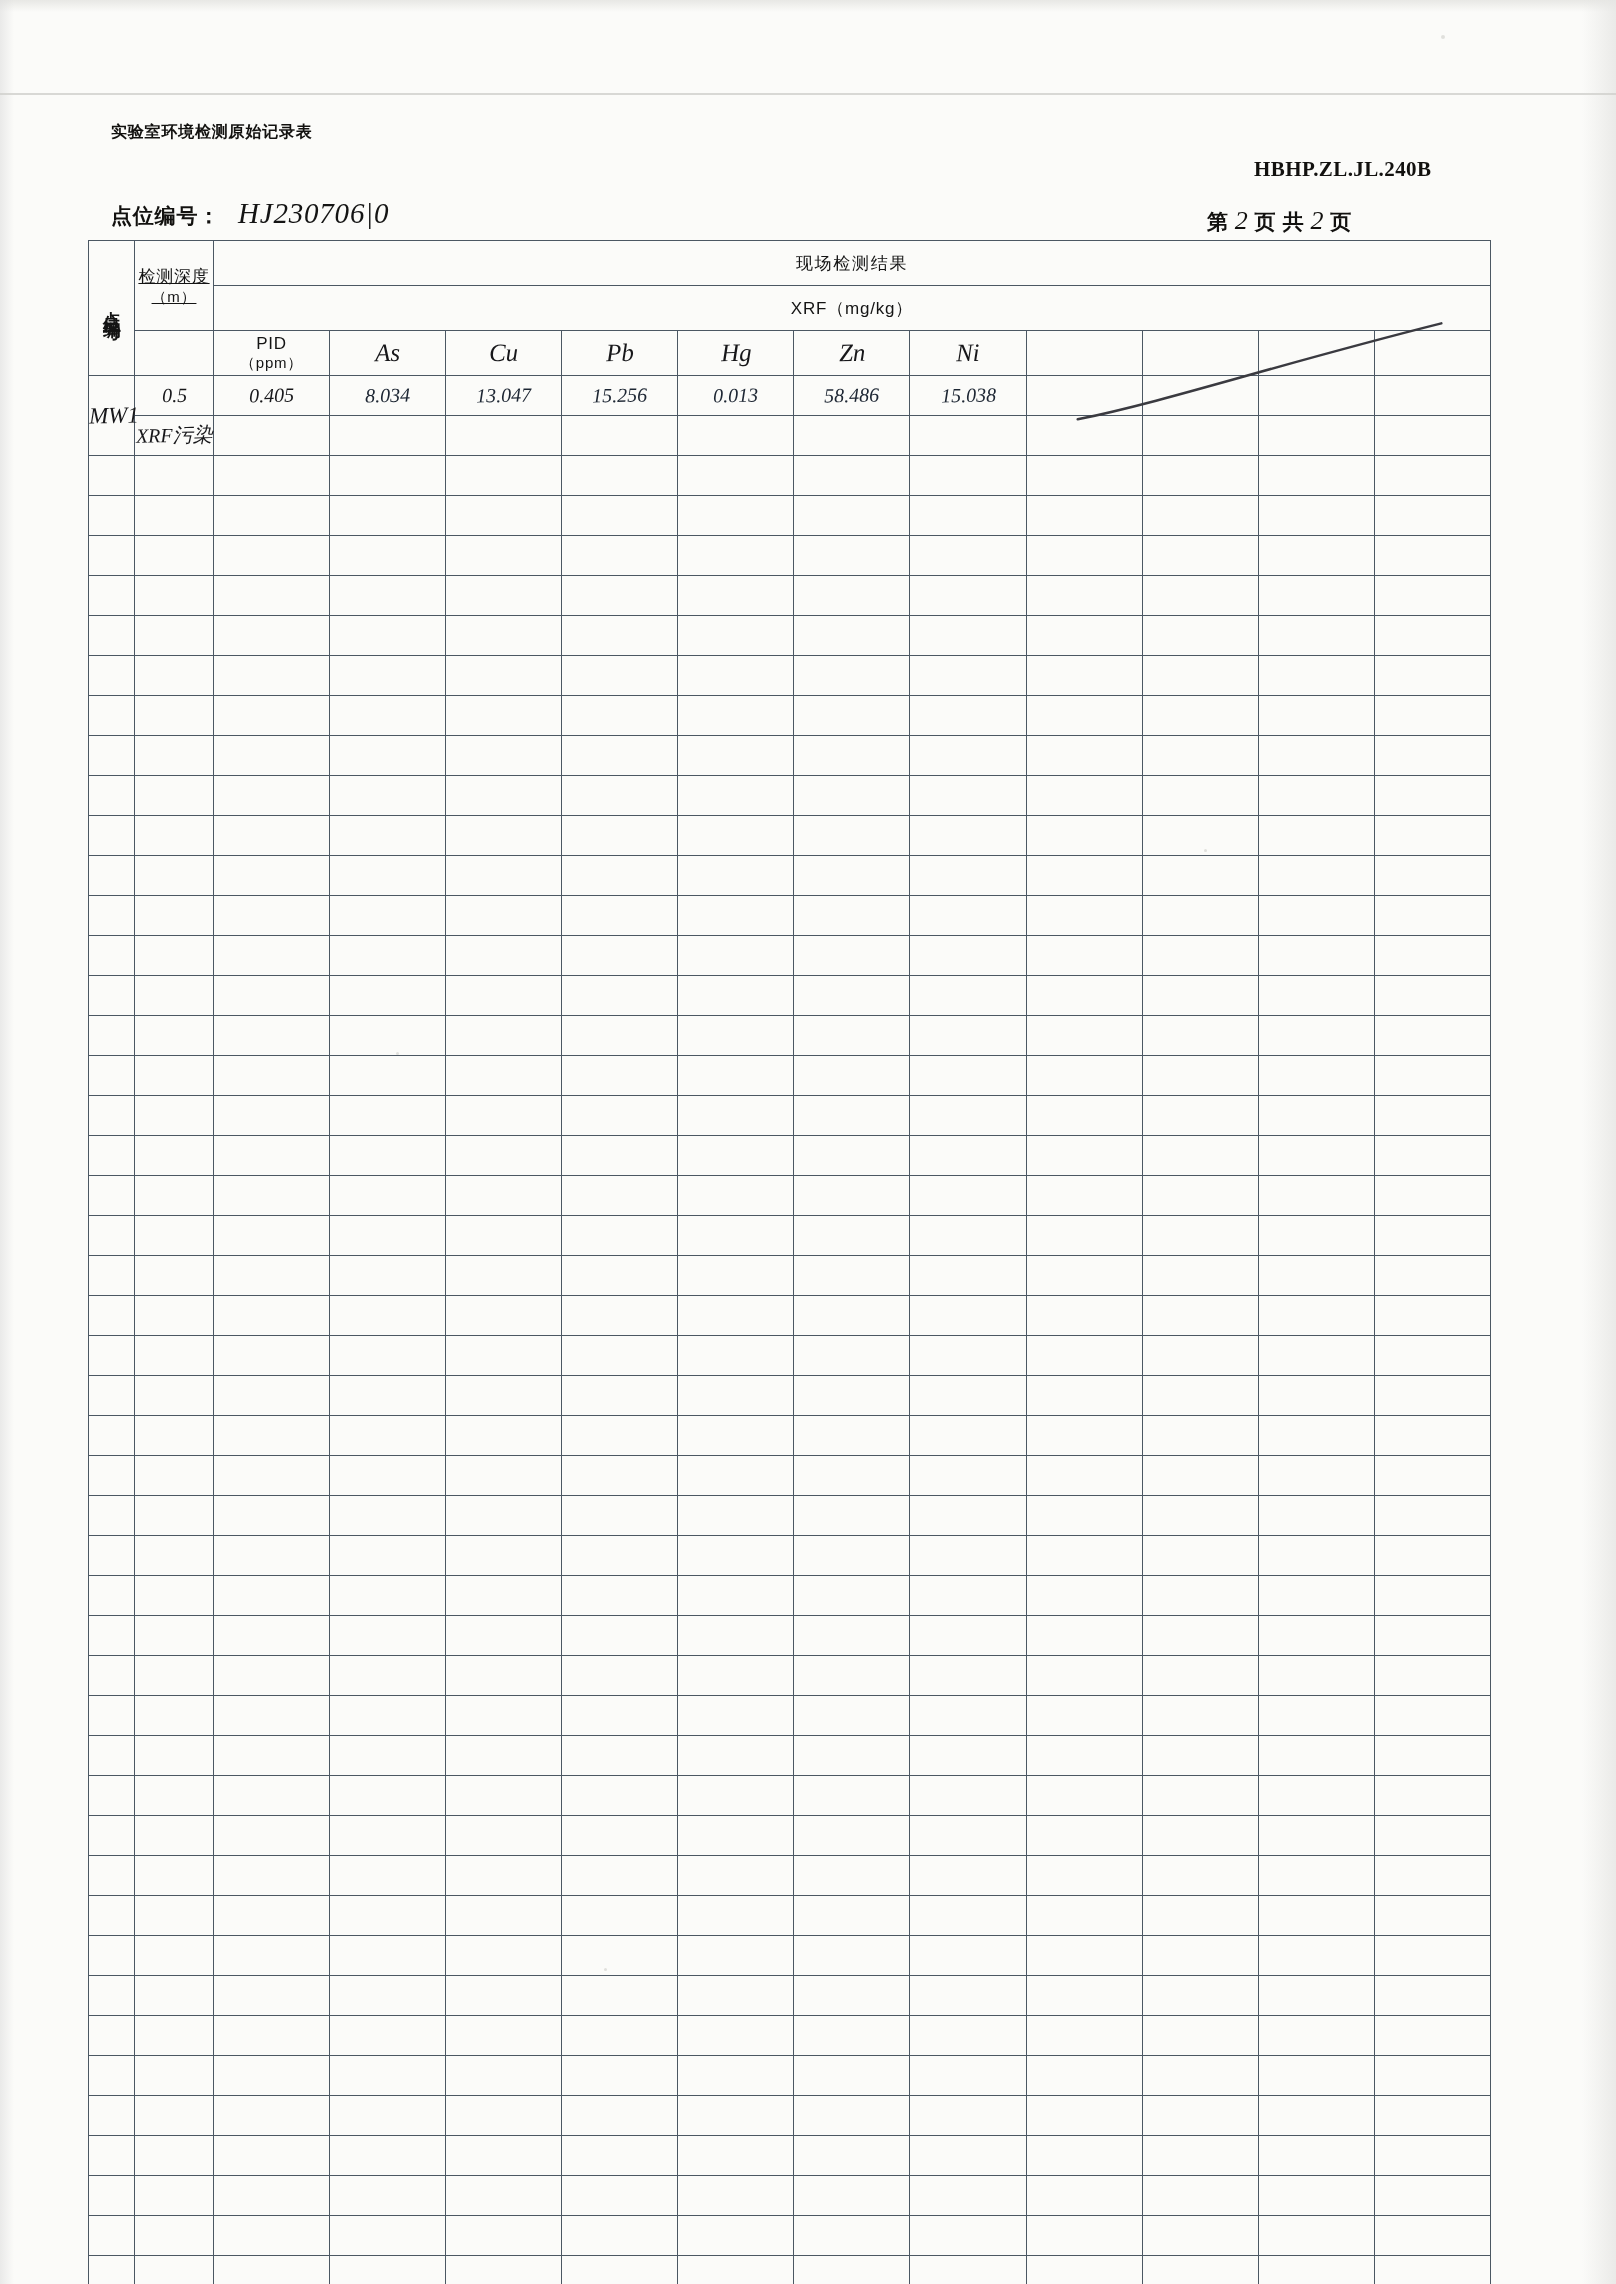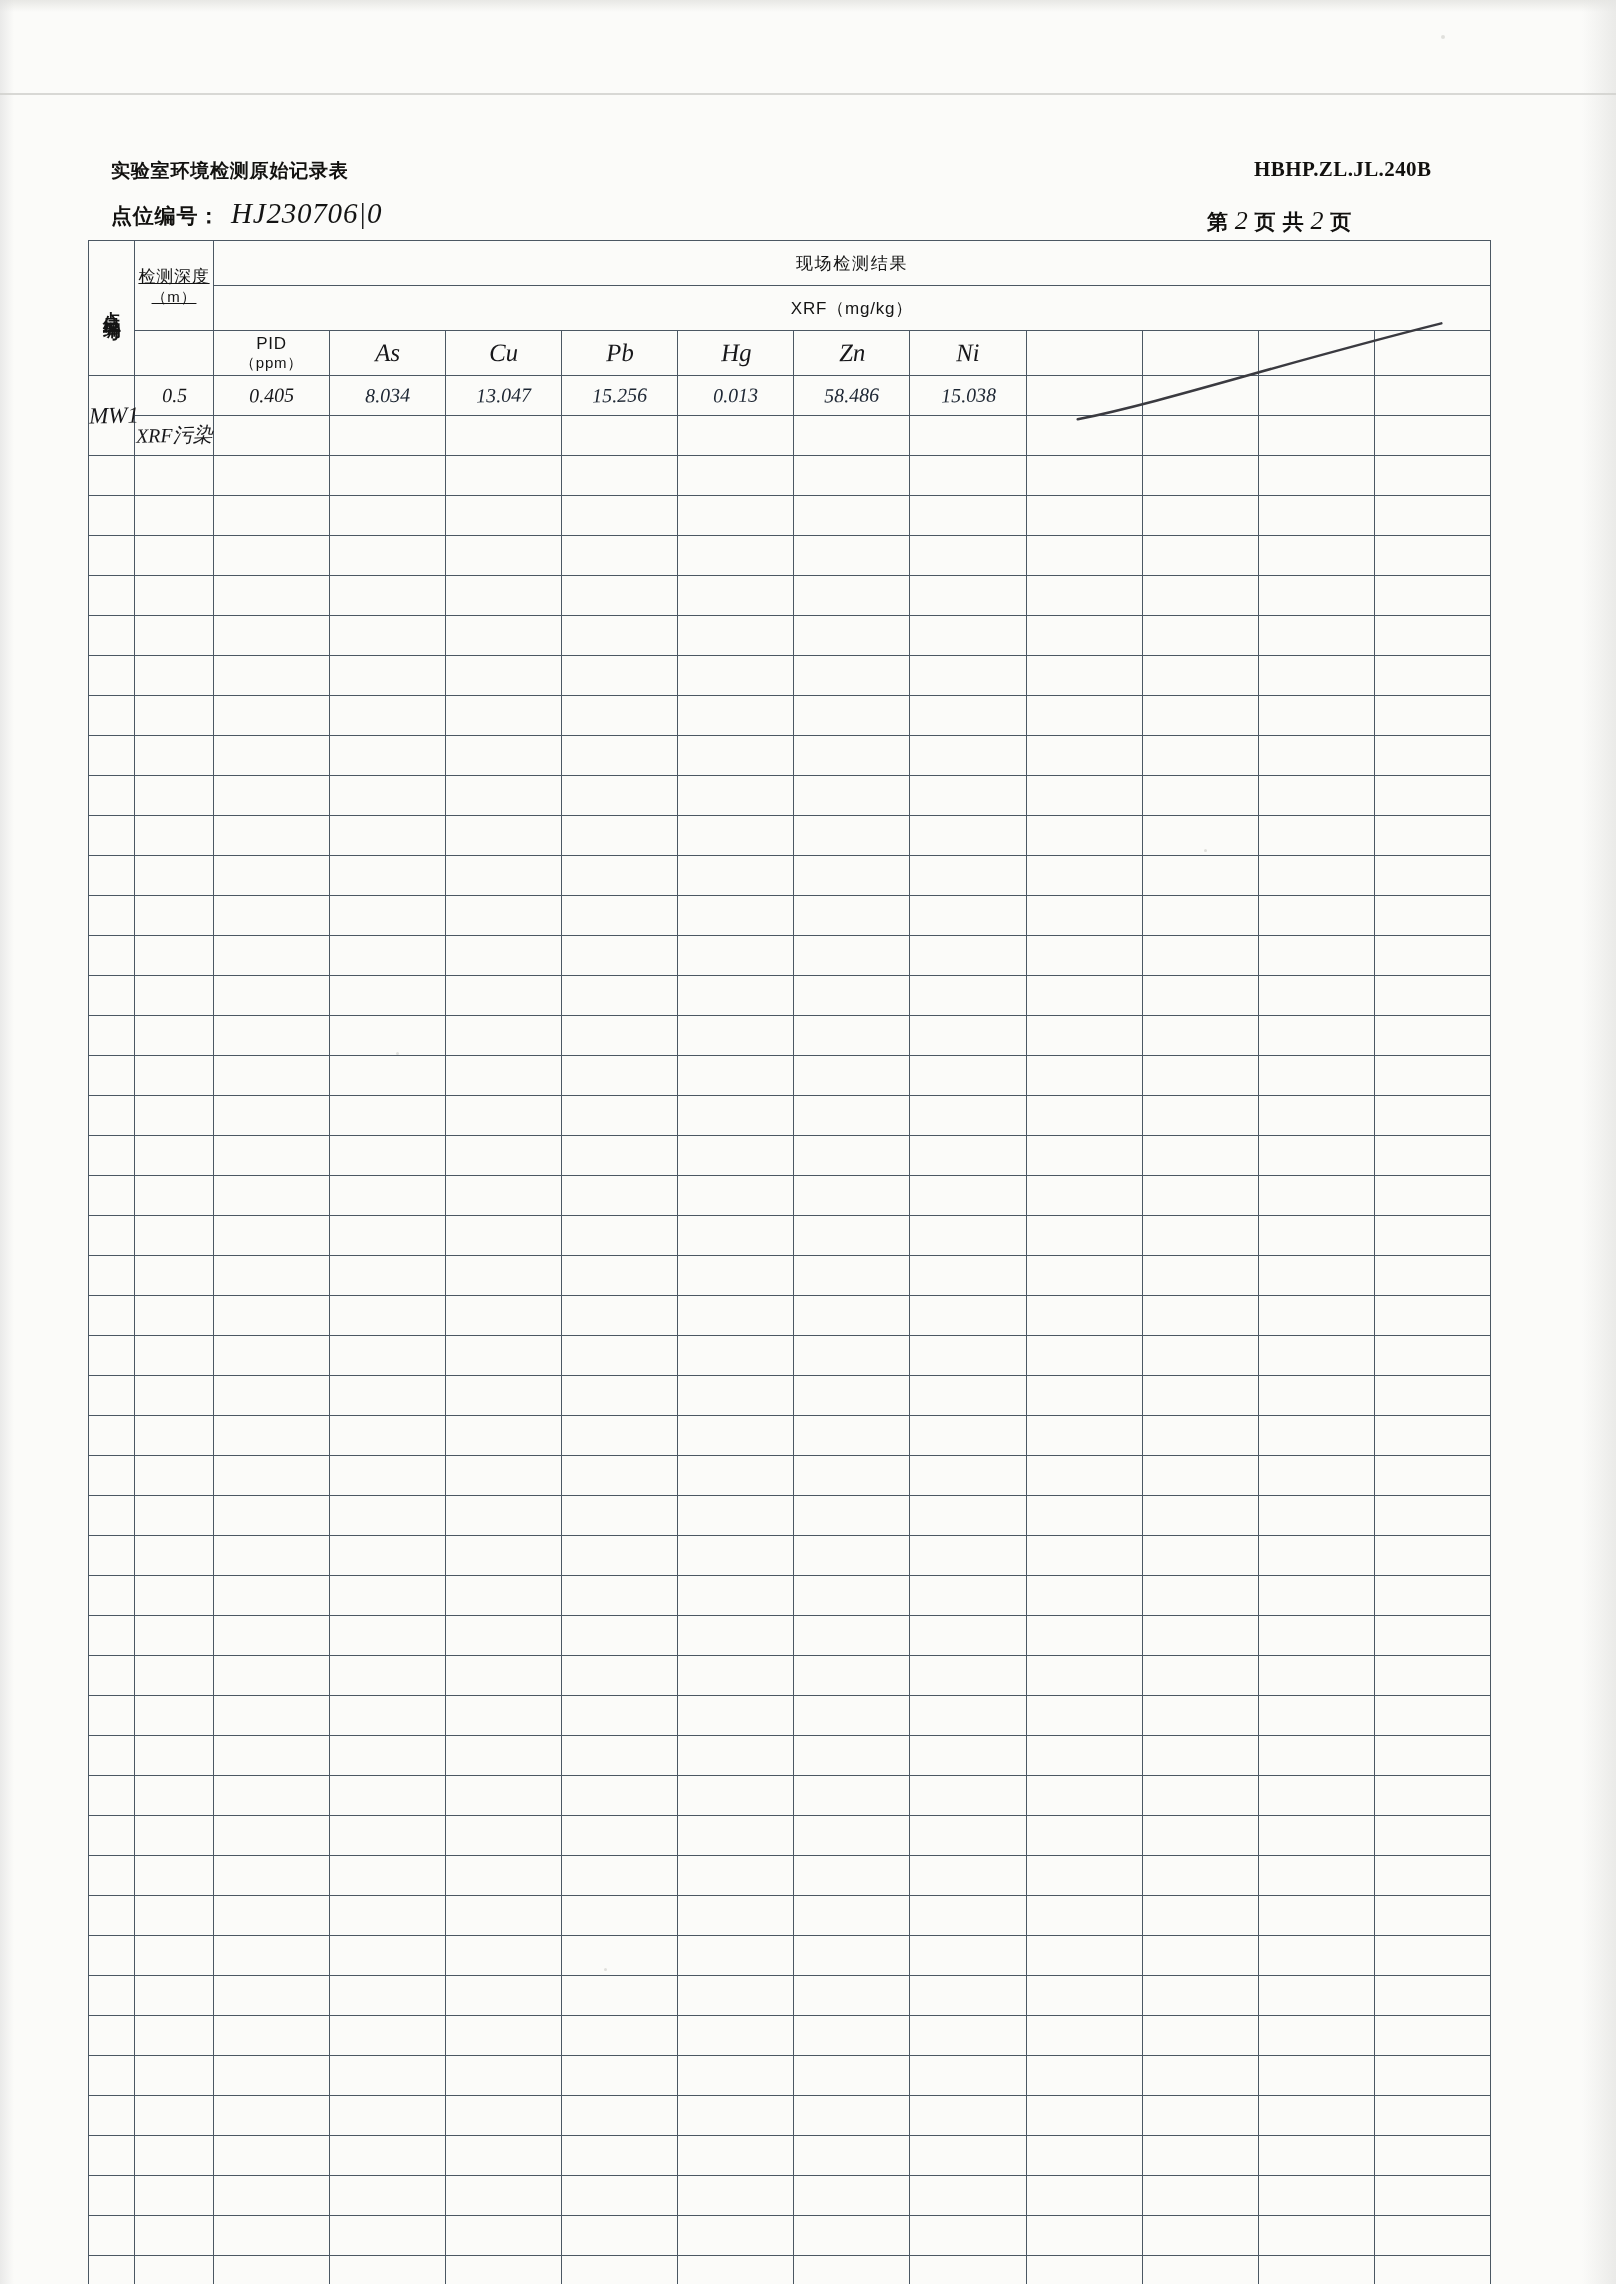--- a/index.html
+++ b/index.html
@@ -55,22 +55,22 @@
 
   
   .hdr {
     position: absolute;
     font-weight: bold;
     color: #12110f;
     white-space: nowrap;
   }
   #doc-title {
     left: 111px;
-    top: 158px;
-    font-size: 19px;
+    top: 122px;
+    font-size: 16px;
     letter-spacing: 0.8px;
   }
   #doc-code {
     left: 1254px;
     top: 157px;
     font-size: 21px;
     font-family: "Liberation Serif", serif;
     letter-spacing: 0.4px;
   }
   #project-row {
@@ -78,21 +78,21 @@
     top: 197px;
     font-size: 21px;
     letter-spacing: 0.8px;
   }
   #project-no-value {
     font-family: "Liberation Serif", serif;
     font-weight: normal;
     font-size: 29px;
     font-style: italic;
     color: #141414;
-    margin-left: 11px;
+    margin-left: 18px;
     letter-spacing: 0.8px;
   }
   #page-row {
     left: 1207px;
     top: 206px;
     font-size: 21px;
     letter-spacing: 0.8px;
   }
   .hand-num {
     font-family: "Liberation Serif", serif;

